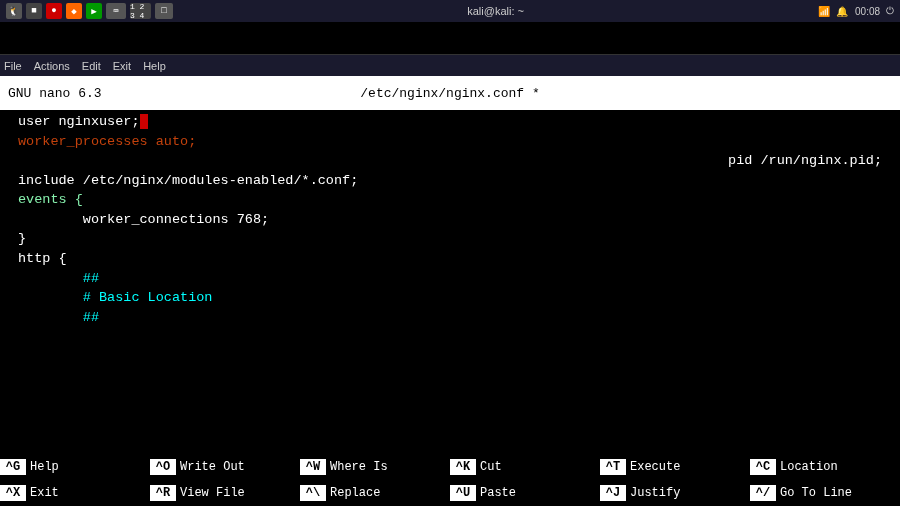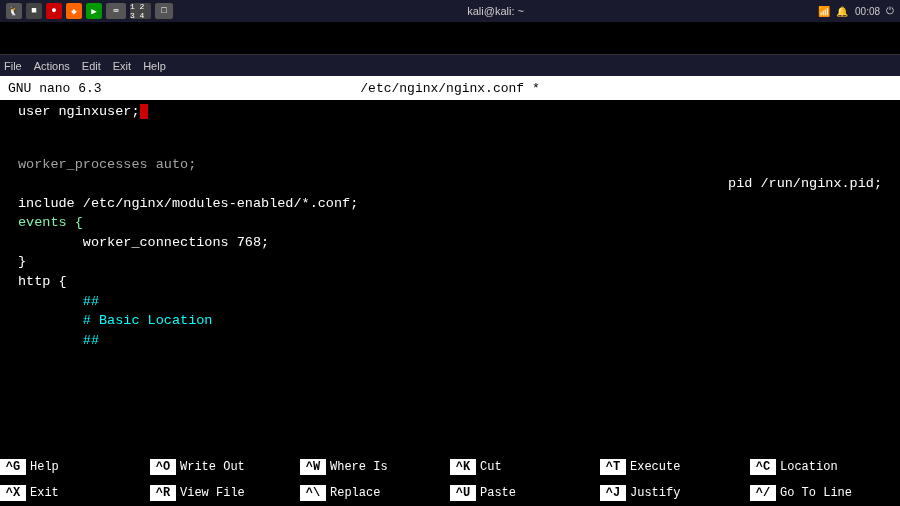--- a/index.html
+++ b/index.html
@@ -64,21 +64,21 @@
     }
     .menu-item {
       color: #ccc;
       font-size: 11px;
       font-family: sans-serif;
       cursor: pointer;
     }
 
     
     #nano-titlebar {
-      height: 24px;
+      height: 34px;
       background: #fff;
       color: #000;
       display: flex;
       align-items: center;
       justify-content: center;
       font-size: 13px;
       font-weight: normal;
     }
     #nano-titlebar .nano-version {
       position: absolute;
@@ -176,21 +176,21 @@
   <span class="menu-item">Help</span>
 </div>
 
 <div id="nano-titlebar" style="position:relative;">
   <span class="nano-version">GNU nano 6.3</span>
   <span class="nano-filename">/etc/nginx/nginx.conf *</span>
 </div>
 
 <div id="editor">
 <div class="code-line" style="color: rgb(255, 255, 255);"><span style="color:#fff;">user nginxuser;</span><span style="background:#cc0000;color:#fff;"> </span></div>
-    <div class="code-line" style="color: #a3a3a3; margin-top: 33px;">worker_processes auto;</div>
+    <div class="code-line" style="color: #c2410c;">worker_processes auto;</div>
     <div class="code-line" style="color: rgb(255, 255, 255); text-align: right;">pid /run/nginx.pid;</div>
     <div class="code-line" style="color: rgb(255, 255, 255);">include /etc/nginx/modules-enabled/*.conf;</div>
     <div class="code-line" style="color: rgb(255, 255, 255);"></div>
     <div class="code-line" style="color: #86efac;">events {</div>
     <div class="code-line" style="color: rgb(255, 255, 255);">        worker_connections 768;</div>
     <div class="code-line" style="color: rgb(255, 255, 255);">}</div>
     <div class="code-line" style="color: rgb(255, 255, 255);"></div>
     <div class="code-line" style="color: rgb(255, 255, 255);">http {</div>
     <div class="code-line" style="color: rgb(255, 255, 255);"></div>
     <div class="code-line" style="color: rgb(0, 255, 255);">        ##</div>

